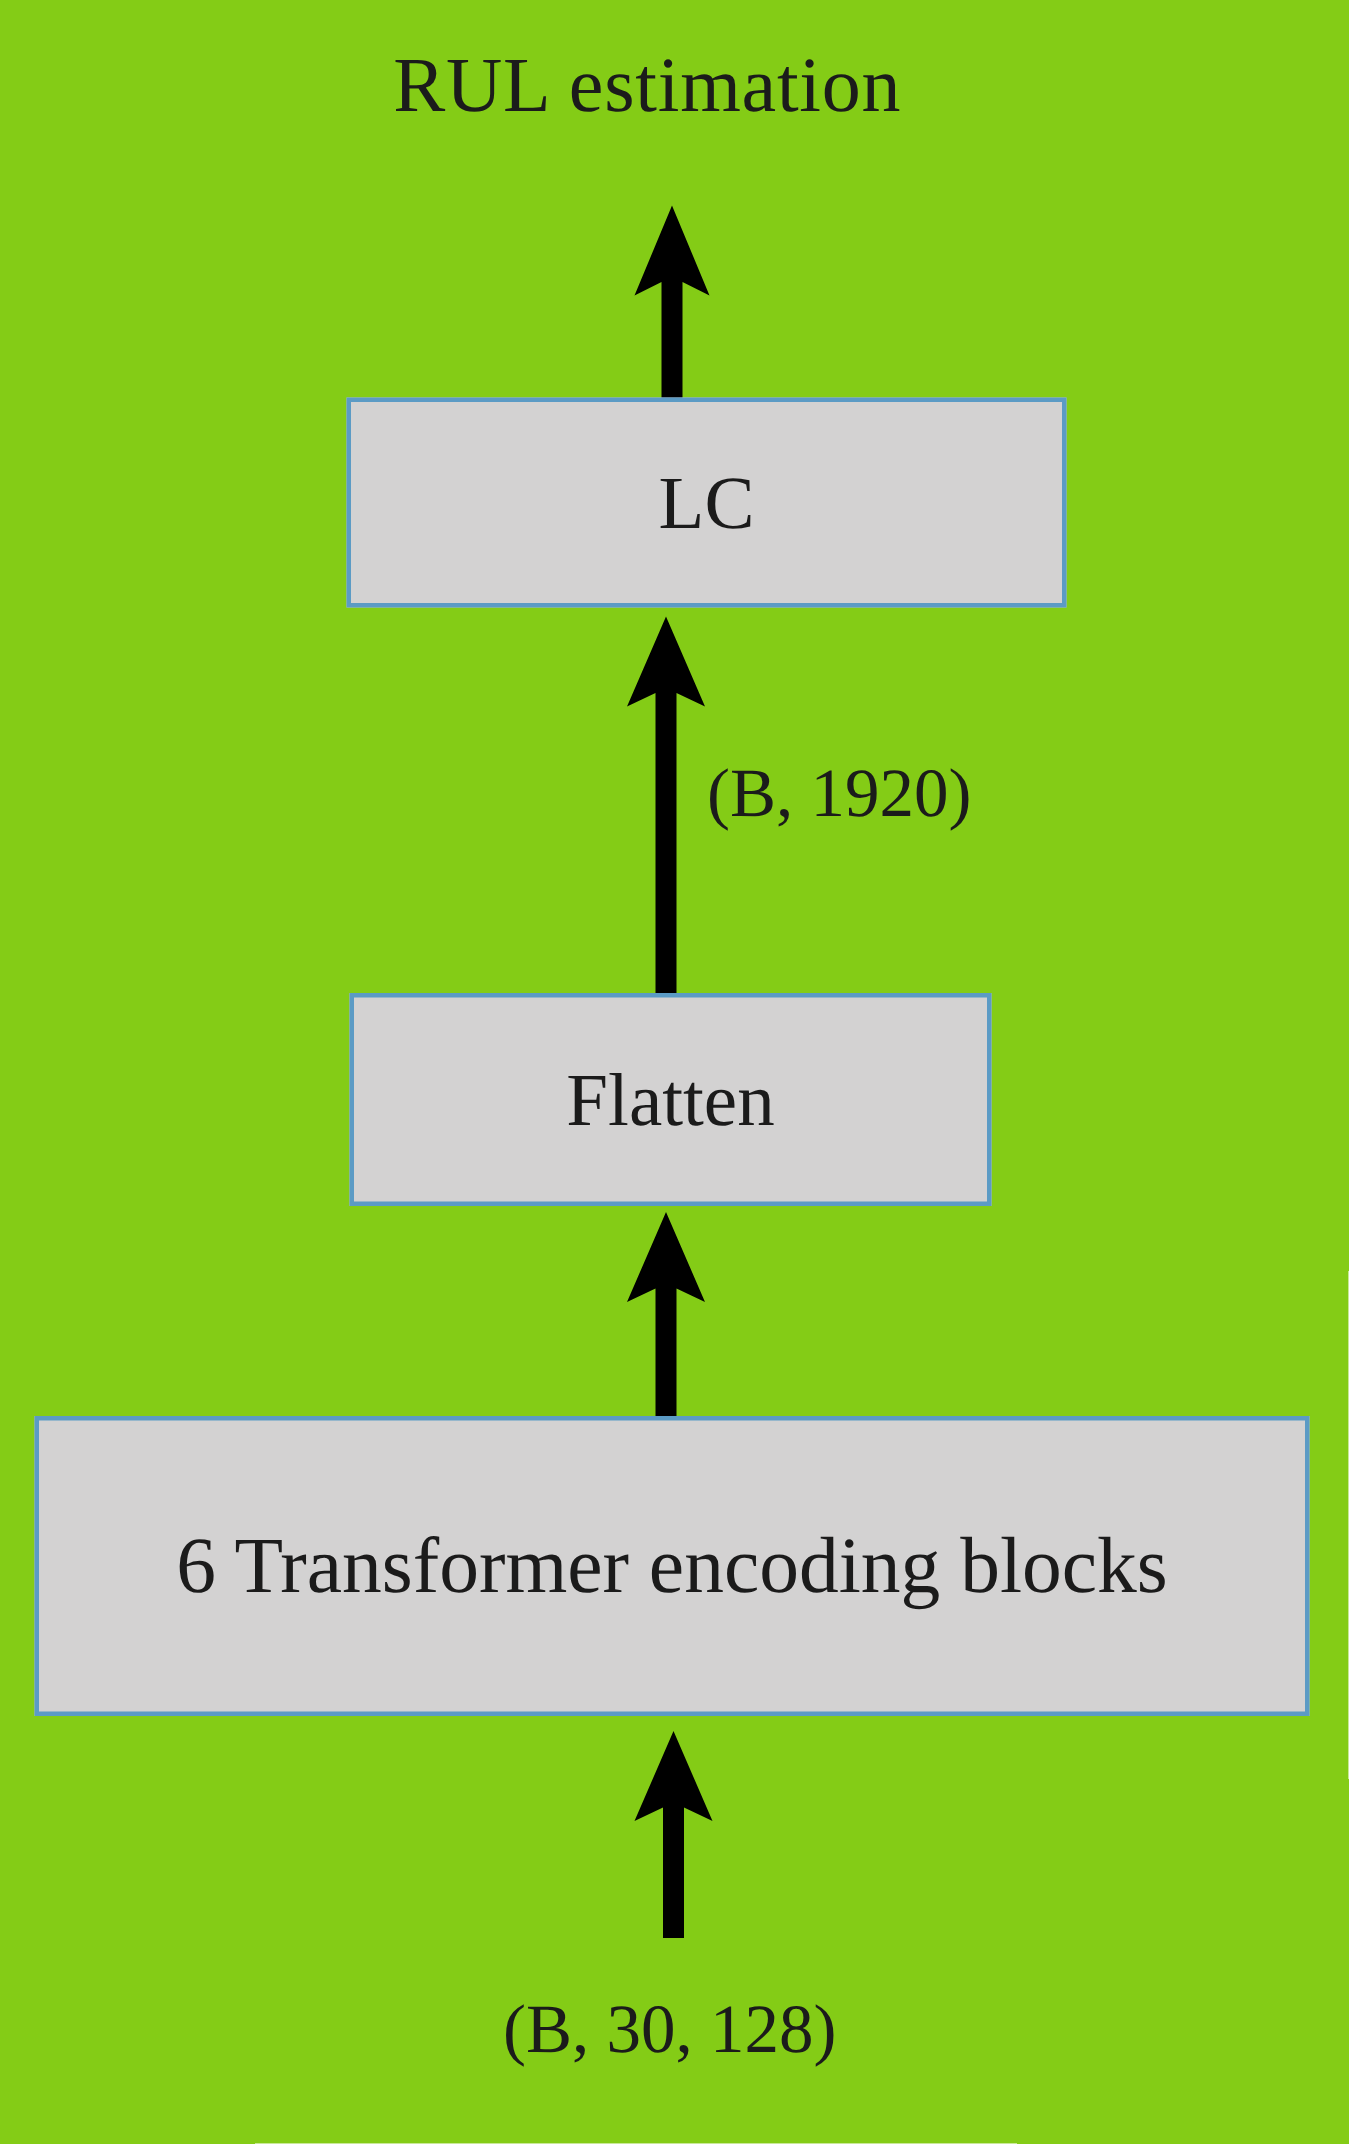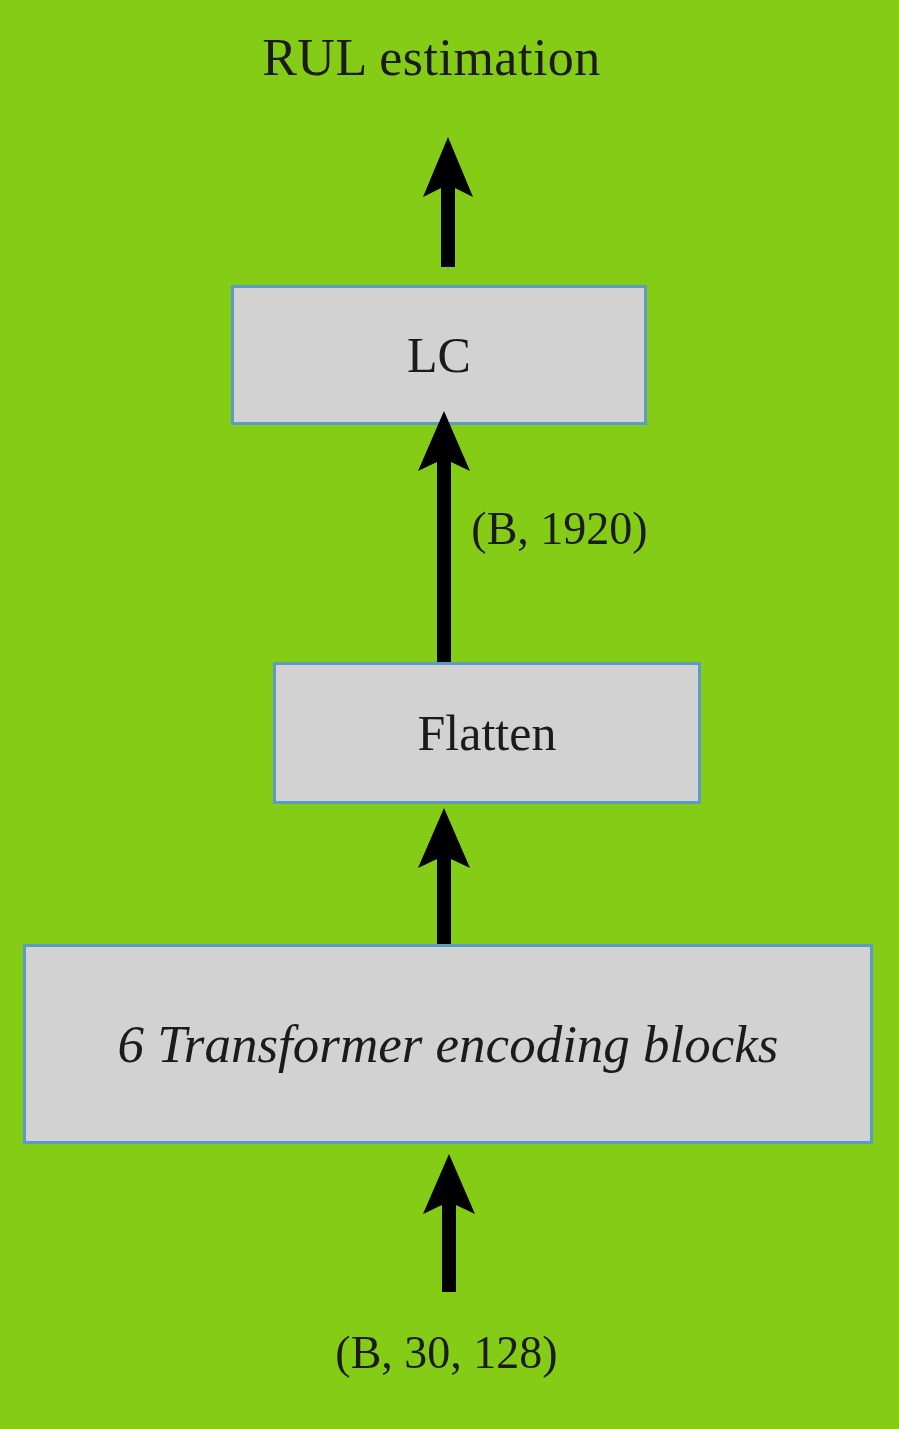--- a/index.html
+++ b/index.html
@@ -73,37 +73,34 @@
   .node-label {
     font-size: 50px;
     color: #1b1b1b;
     line-height: 1;
     white-space: nowrap;
   }
 
   #node-lc {
     left: 231px;
     top: 265px;
-    width: 416px;
+    width: 480px;
     height: 140px;
-    margin-top: 20px;
   }
   #node-flatten {
     left: 233px;
     top: 662px;
     width: 428px;
     height: 142px;
-    margin-left: 40px;
   }
   #node-transformer {
     left: 23px;
     top: 944px;
     width: 850px;
     height: 200px;
-    font-style: italic;
   }
   #node-transformer .node-label {
     font-size: 53px;
   }
 
   
   .arrow {
     position: absolute;
     overflow: visible;
   }

